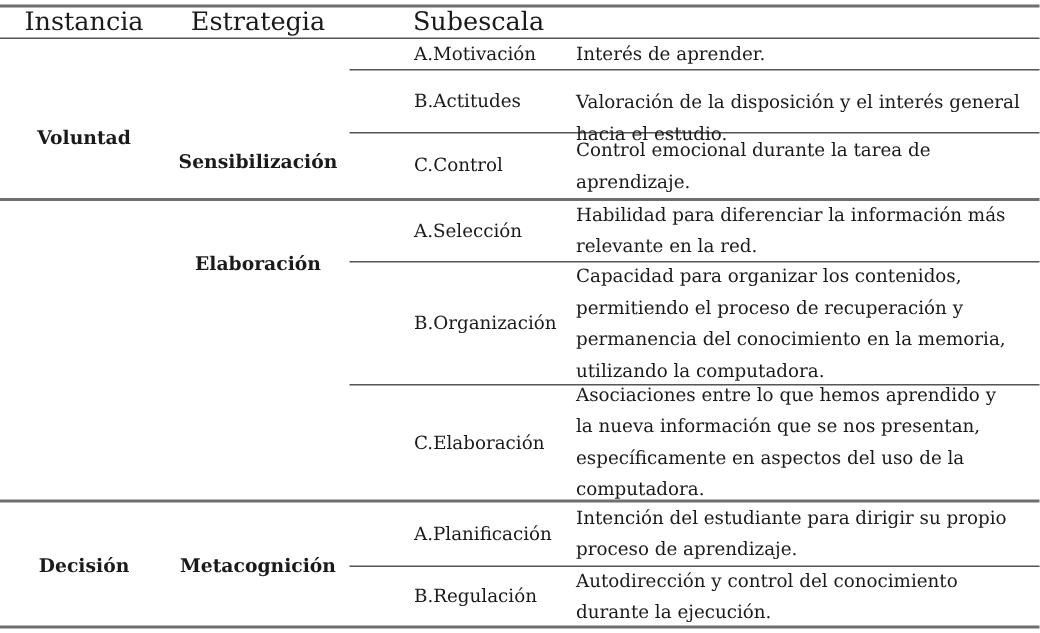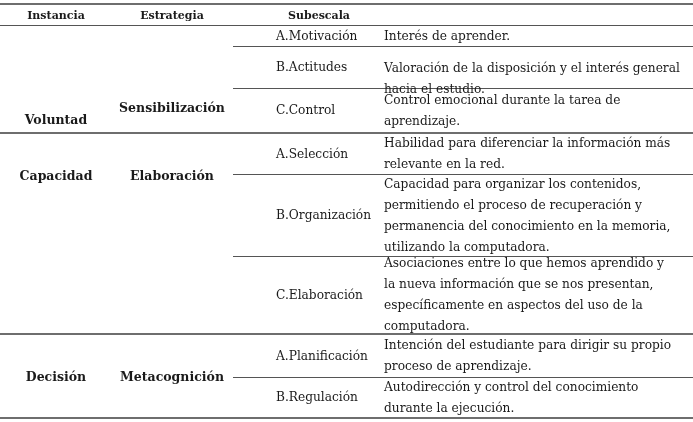--- a/index.html
+++ b/index.html
@@ -4,21 +4,21 @@
 <style>
   html, body { margin:0; padding:0; background:#ffffff; }
   body { width:693px; height:422px; overflow:hidden; position:relative;
          font-family:"DejaVu Serif", "Liberation Serif", serif; color:#1a1a1a; }
   .tbl { position:absolute; left:0; top:0; width:693px; height:422px; }
   .rule { position:absolute; left:0; width:693px; background:#6e6e6e; }
   .thick { height:2px; }
   .thin { height:1px; background:#555; }
   .sub-rule { position:absolute; left:233px; width:460px; height:1px; background:#555; }
   .cell { position:absolute; display:flex; align-items:center; font-size:12.2px; line-height:21px; }
-  .hdr { font-weight:bold; font-size:11px; justify-content:center; }
+  .hdr { font-weight:normal; font-size:17px; justify-content:center; }
   .grp { font-weight:bold; font-size:12.5px; justify-content:center; }
   .sub { left:240px; width:140px;margin-left:36px; }
   .def { left:384px; width:309px; }
   .def span { display:block; white-space:pre-line; }
 </style>
 </head>
 <body>
 
 <div class="tbl">
 
@@ -31,43 +31,40 @@
   <div class="sub-rule" style="top:88px"></div>
   <div class="sub-rule" style="top:174px"></div>
   <div class="sub-rule" style="top:256px"></div>
   <div class="sub-rule" style="top:377px"></div>
 
   <div class="cell hdr" style="left:0;width:112px;top:5px;height:20px">Instancia</div>
   <div class="cell hdr" style="left:112px;width:120px;top:5px;height:20px">Estrategia</div>
   <div class="cell hdr" style="left:244px;width:150px;top:5px;height:20px">Subescala</div>
 
   <div class="cell grp" style="left:0;width:112px;top:26px;height:106px;align-items:flex-end;padding-bottom:0">
-      <span style="margin-bottom:2px">Voluntad</span>
+      <span style="margin-bottom:30px">Voluntad</span>
     </div>
   <div class="cell grp" style="left:112px;width:120px;top:26px;height:106px;align-items:flex-end">
       <span style="margin-bottom:14px">Sensibilización</span>
     </div>
   <div class="cell sub" style="top:26px;height:20px">A.Motivación</div>
   <div class="cell def" style="top:26px;height:20px">
       <span>Interés de aprender.</span>
     </div>
   <div class="cell sub" style="top:47px;height:41px">B.Actitudes</div>
   <div class="cell def" style="top:58px;height:41px">
       <span>Valoración de la disposición y el interés general
 hacia el estudio.</span>
     </div>
   <div class="cell sub" style="top:89px;height:43px">C.Control</div>
   <div class="cell def" style="top:89px;height:43px">
       <span>Control emocional durante la tarea de
 aprendizaje.</span>
     </div>
 
-  <div class="cell grp" style="left:0;width:112px;top:134px;height:82px;align-items:flex-start">
-      <span style="margin-top:31px">Capacidad</span>
-    </div>
   <div class="cell grp" style="left:112px;width:120px;top:134px;height:82px;align-items:flex-start">
       <span style="margin-top:31px">Elaboración</span>
     </div>
   <div class="cell sub" style="top:134px;height:40px">A.Selección</div>
   <div class="cell def" style="top:134px;height:40px">
       <span>Habilidad para diferenciar la información más
 relevante en la red.</span>
     </div>
   <div class="cell sub" style="top:175px;height:81px">B.Organización</div>
   <div class="cell def" style="top:175px;height:81px">

